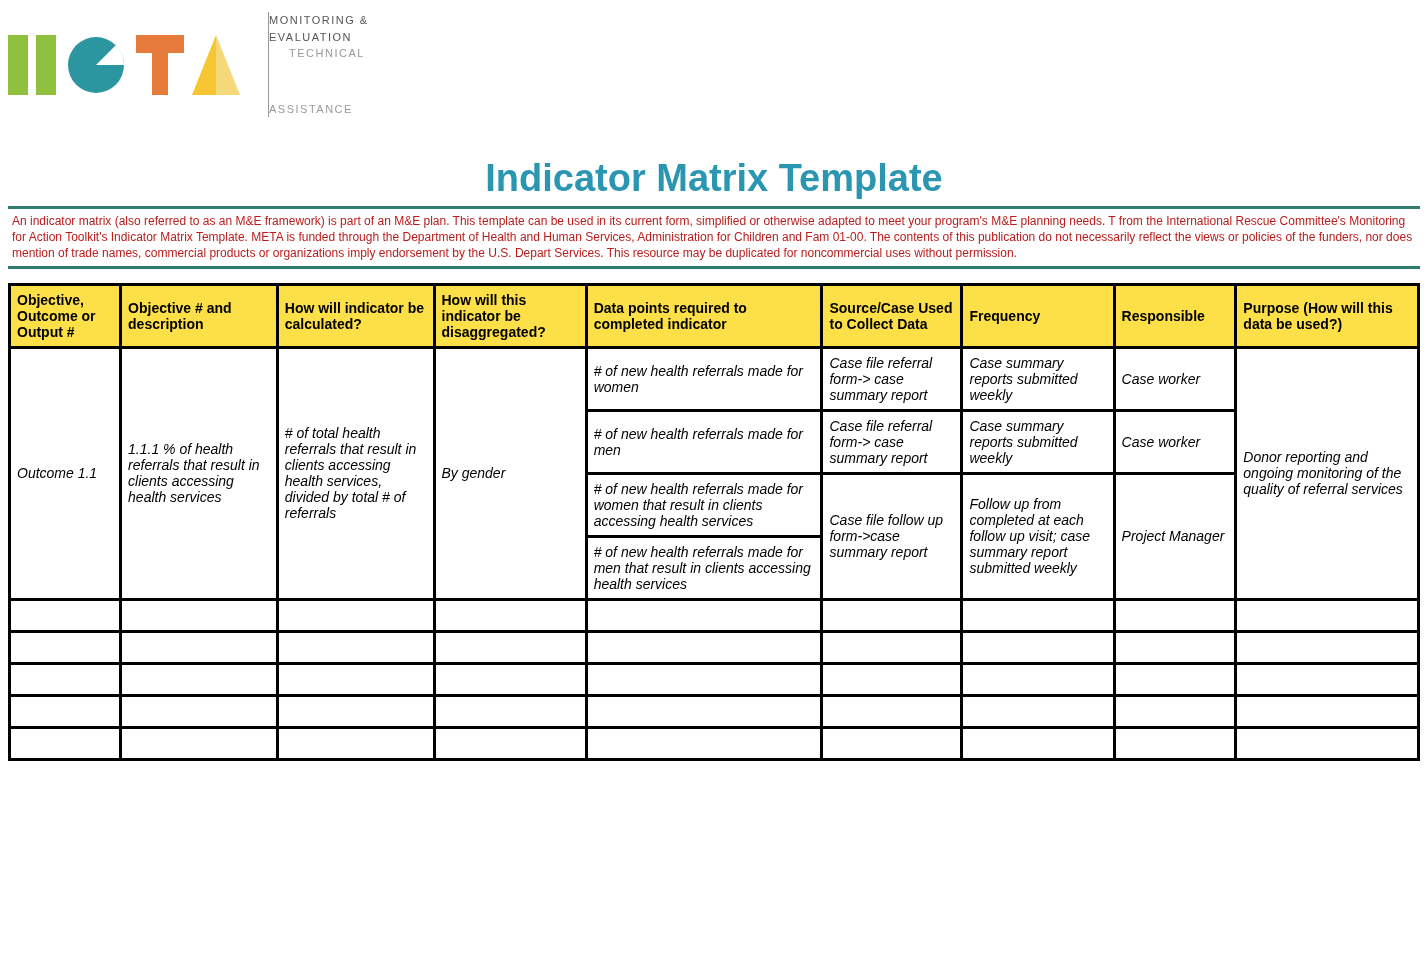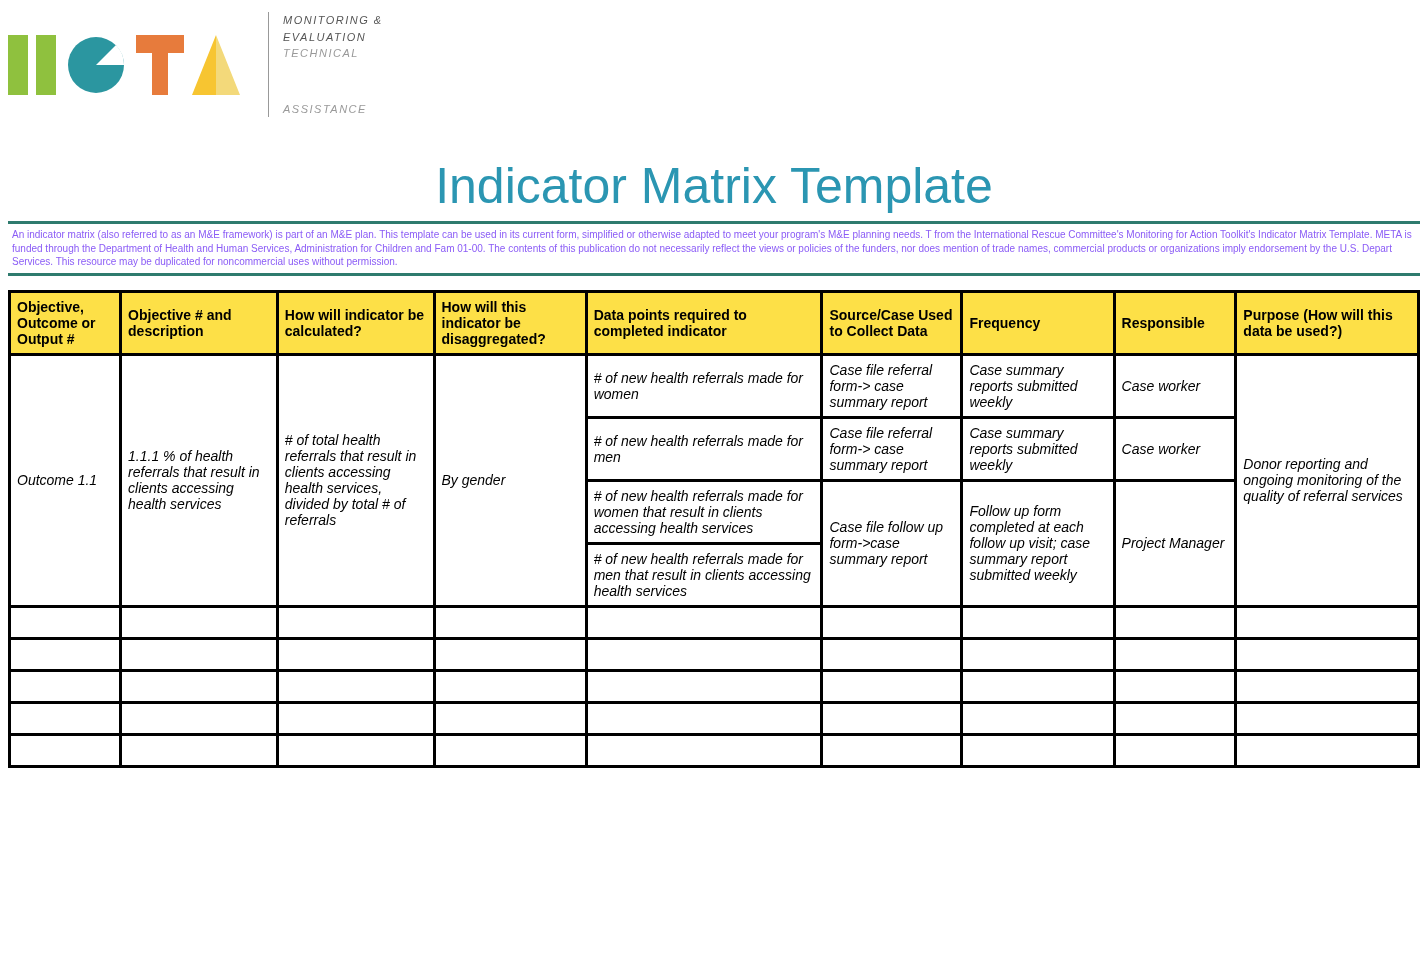--- a/index.html
+++ b/index.html
@@ -18,47 +18,45 @@
     gap: 20px;
     padding: 4px 0 10px 0;
   }
   .logo-mark {
     display: flex;
     align-items: flex-end;
     gap: 0;
   }
   .tagline {
     border-left: 1px solid #999;
-    padding-left: 14px;
     font-size: 11px;
     letter-spacing: 1.5px;
     line-height: 1.5;
     color: #666;
-    font-style: italic;
   }
   .tagline .line1 { color: #555; }
   .tagline .line2 { color: #555; }
-  .tagline .line3 { color: #999; }
+  .tagline .line3 { color: #999; margin-left: 20px; }
   .tagline .line4 { color: #999; margin-top: 39px; }
 
   .title {
     text-align: center;
-    font-size: 50px;
+    font-size: 38px;
     color: #2b96b2;
-    font-weight: normal;
+    font-weight: bold;
     margin: 30px 0 6px 0;
   }
 
   .intro-box {
     border-top: 3px solid #2f7b6e;
     border-bottom: 3px solid #2f7b6e;
     padding: 4px 4px;
-    font-size: 10px;
+    font-size: 12px;
     line-height: 1.35;
-    color: #8b5cf6;
+    color: #b91c1c;
     margin-bottom: 14px;
   }
 
   
   table.matrix {
     border-collapse: collapse;
     width: 100%;
     table-layout: fixed;
   }
   table.matrix th, table.matrix td {
@@ -165,21 +163,21 @@
       <tr>
         <td># of new health referrals made for men</td>
         <td>Case file referral form-&gt; case summary report</td>
         <td>Case summary reports submitted weekly</td>
         <td>Case worker</td>
       </tr>
 
       <tr>
         <td># of new health referrals made for women that result in clients accessing health services</td>
         <td rowspan="2">Case file follow up form-&gt;case summary report</td>
-        <td rowspan="2">Follow up form completed at each follow up visit; case summary report submitted weekly</td>
+        <td rowspan="2">Follow up from completed at each follow up visit; case summary report submitted weekly</td>
         <td rowspan="2">Project Manager</td>
       </tr>
 
       <tr>
         <td># of new health referrals made for men that result in clients accessing health services</td>
       </tr>
 
       <tr class="empty-row">
         <td></td>
           <td></td>

